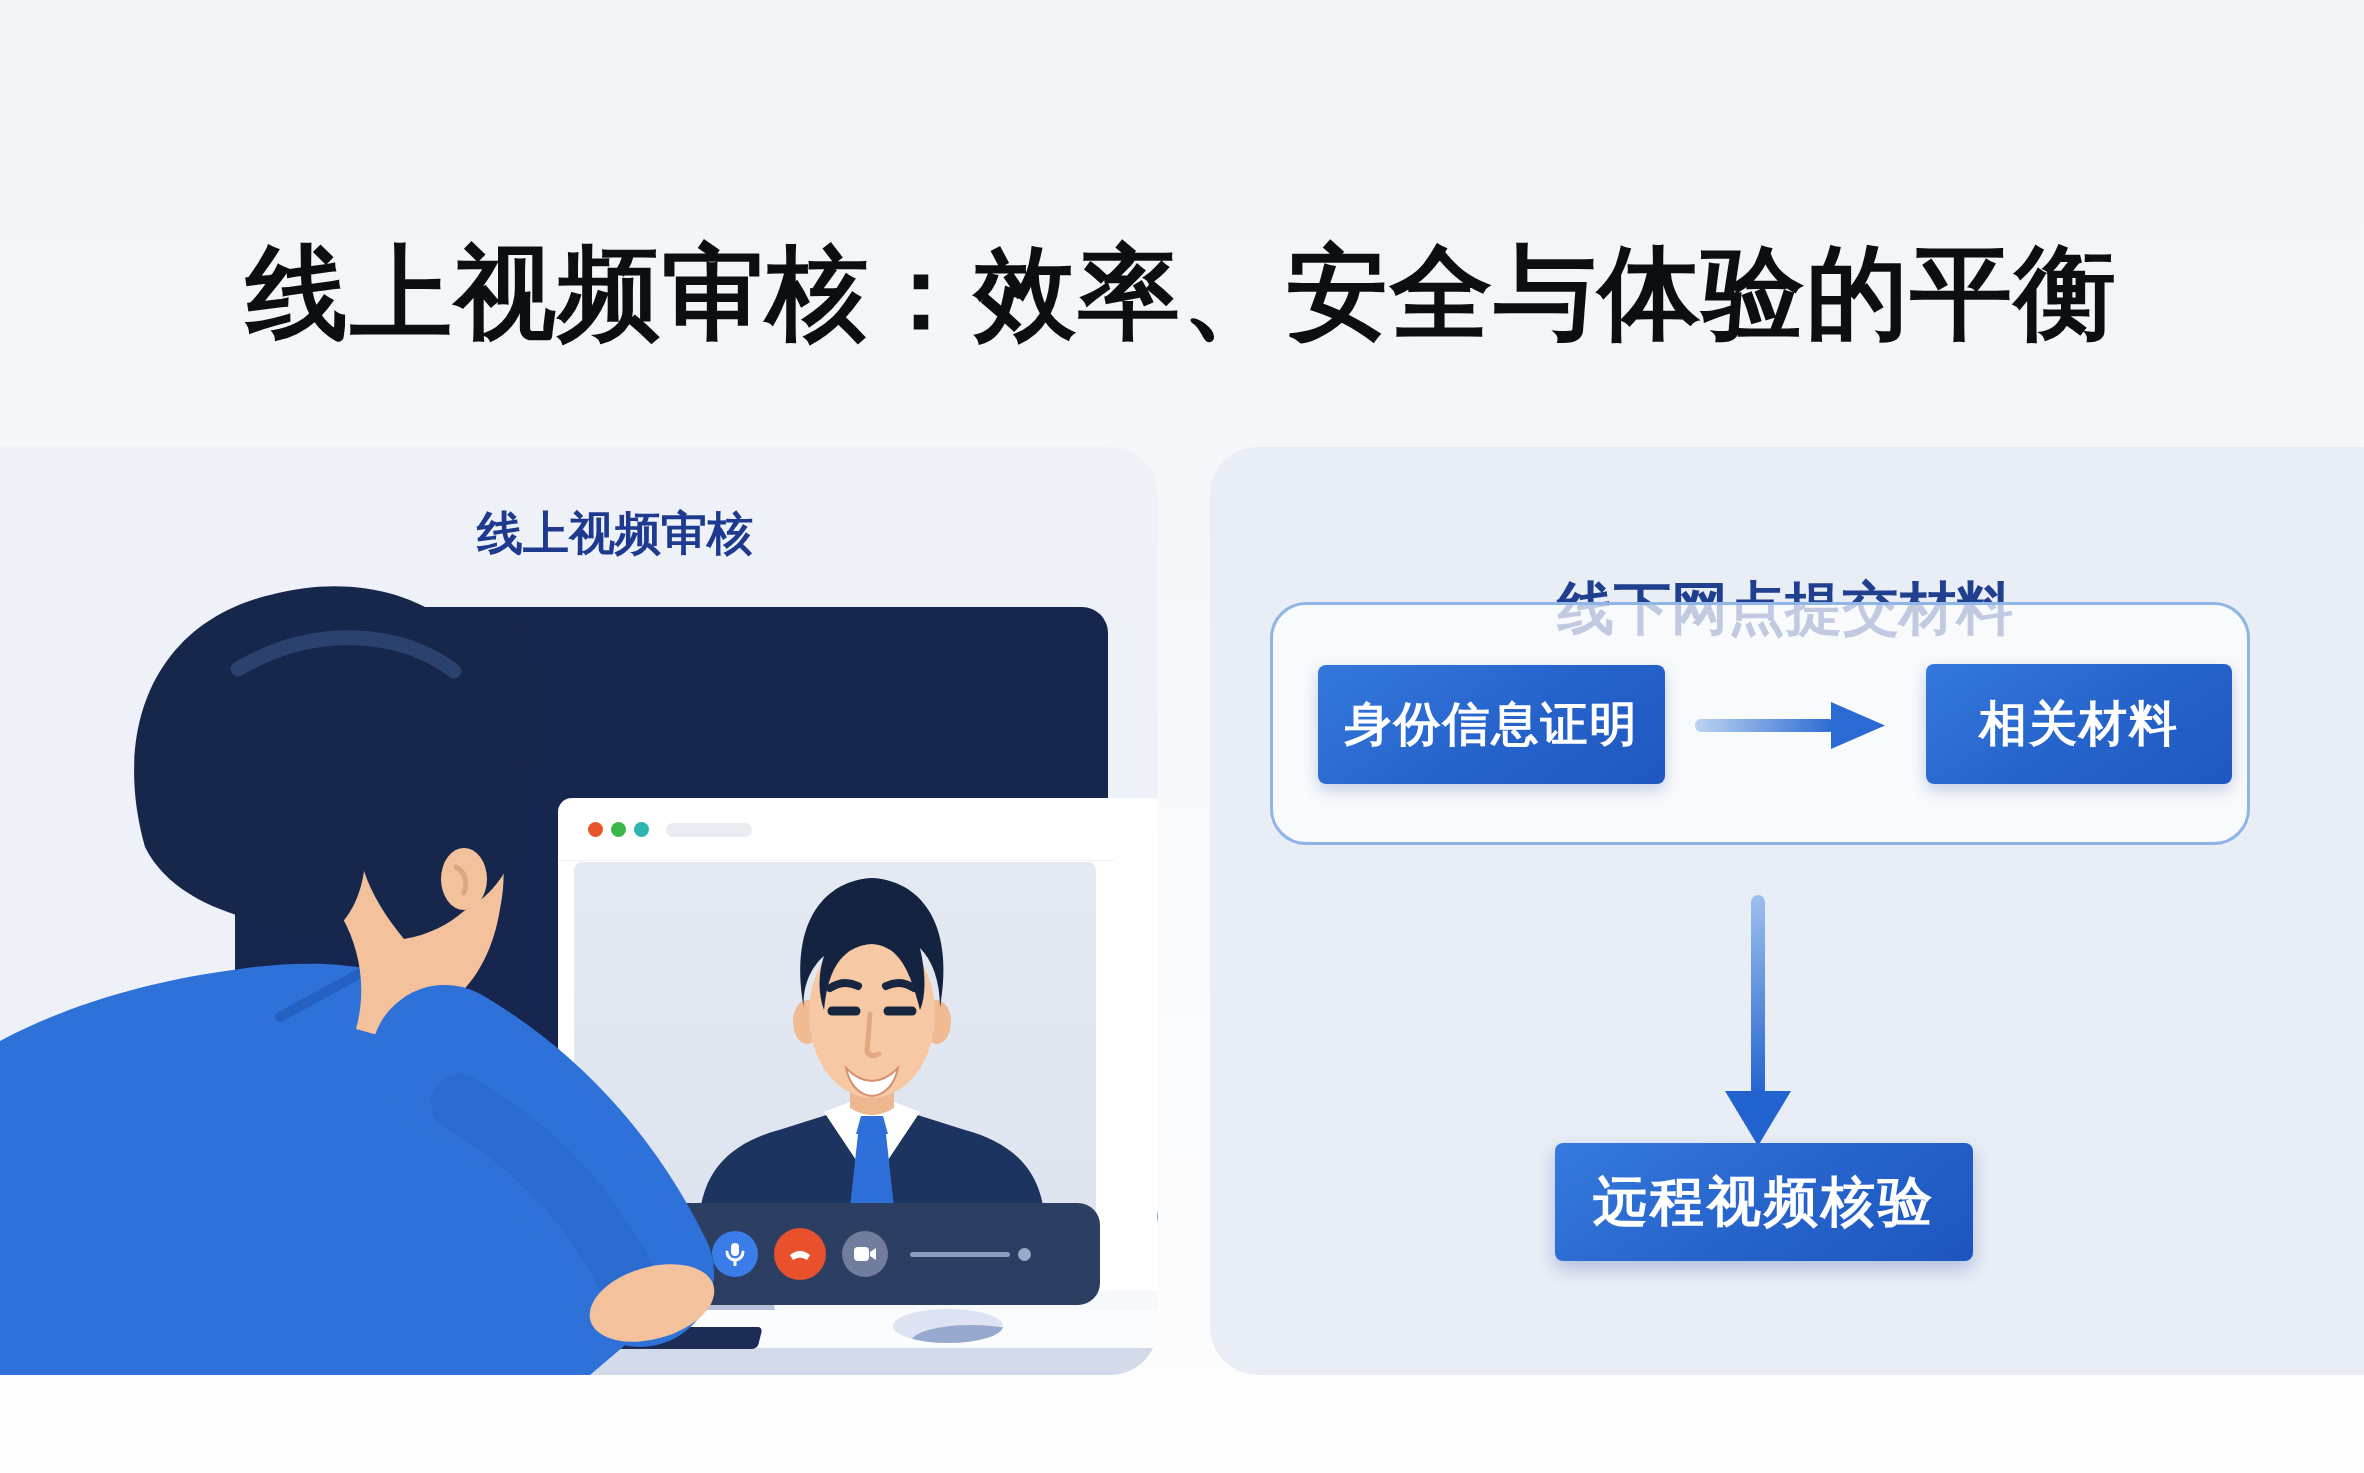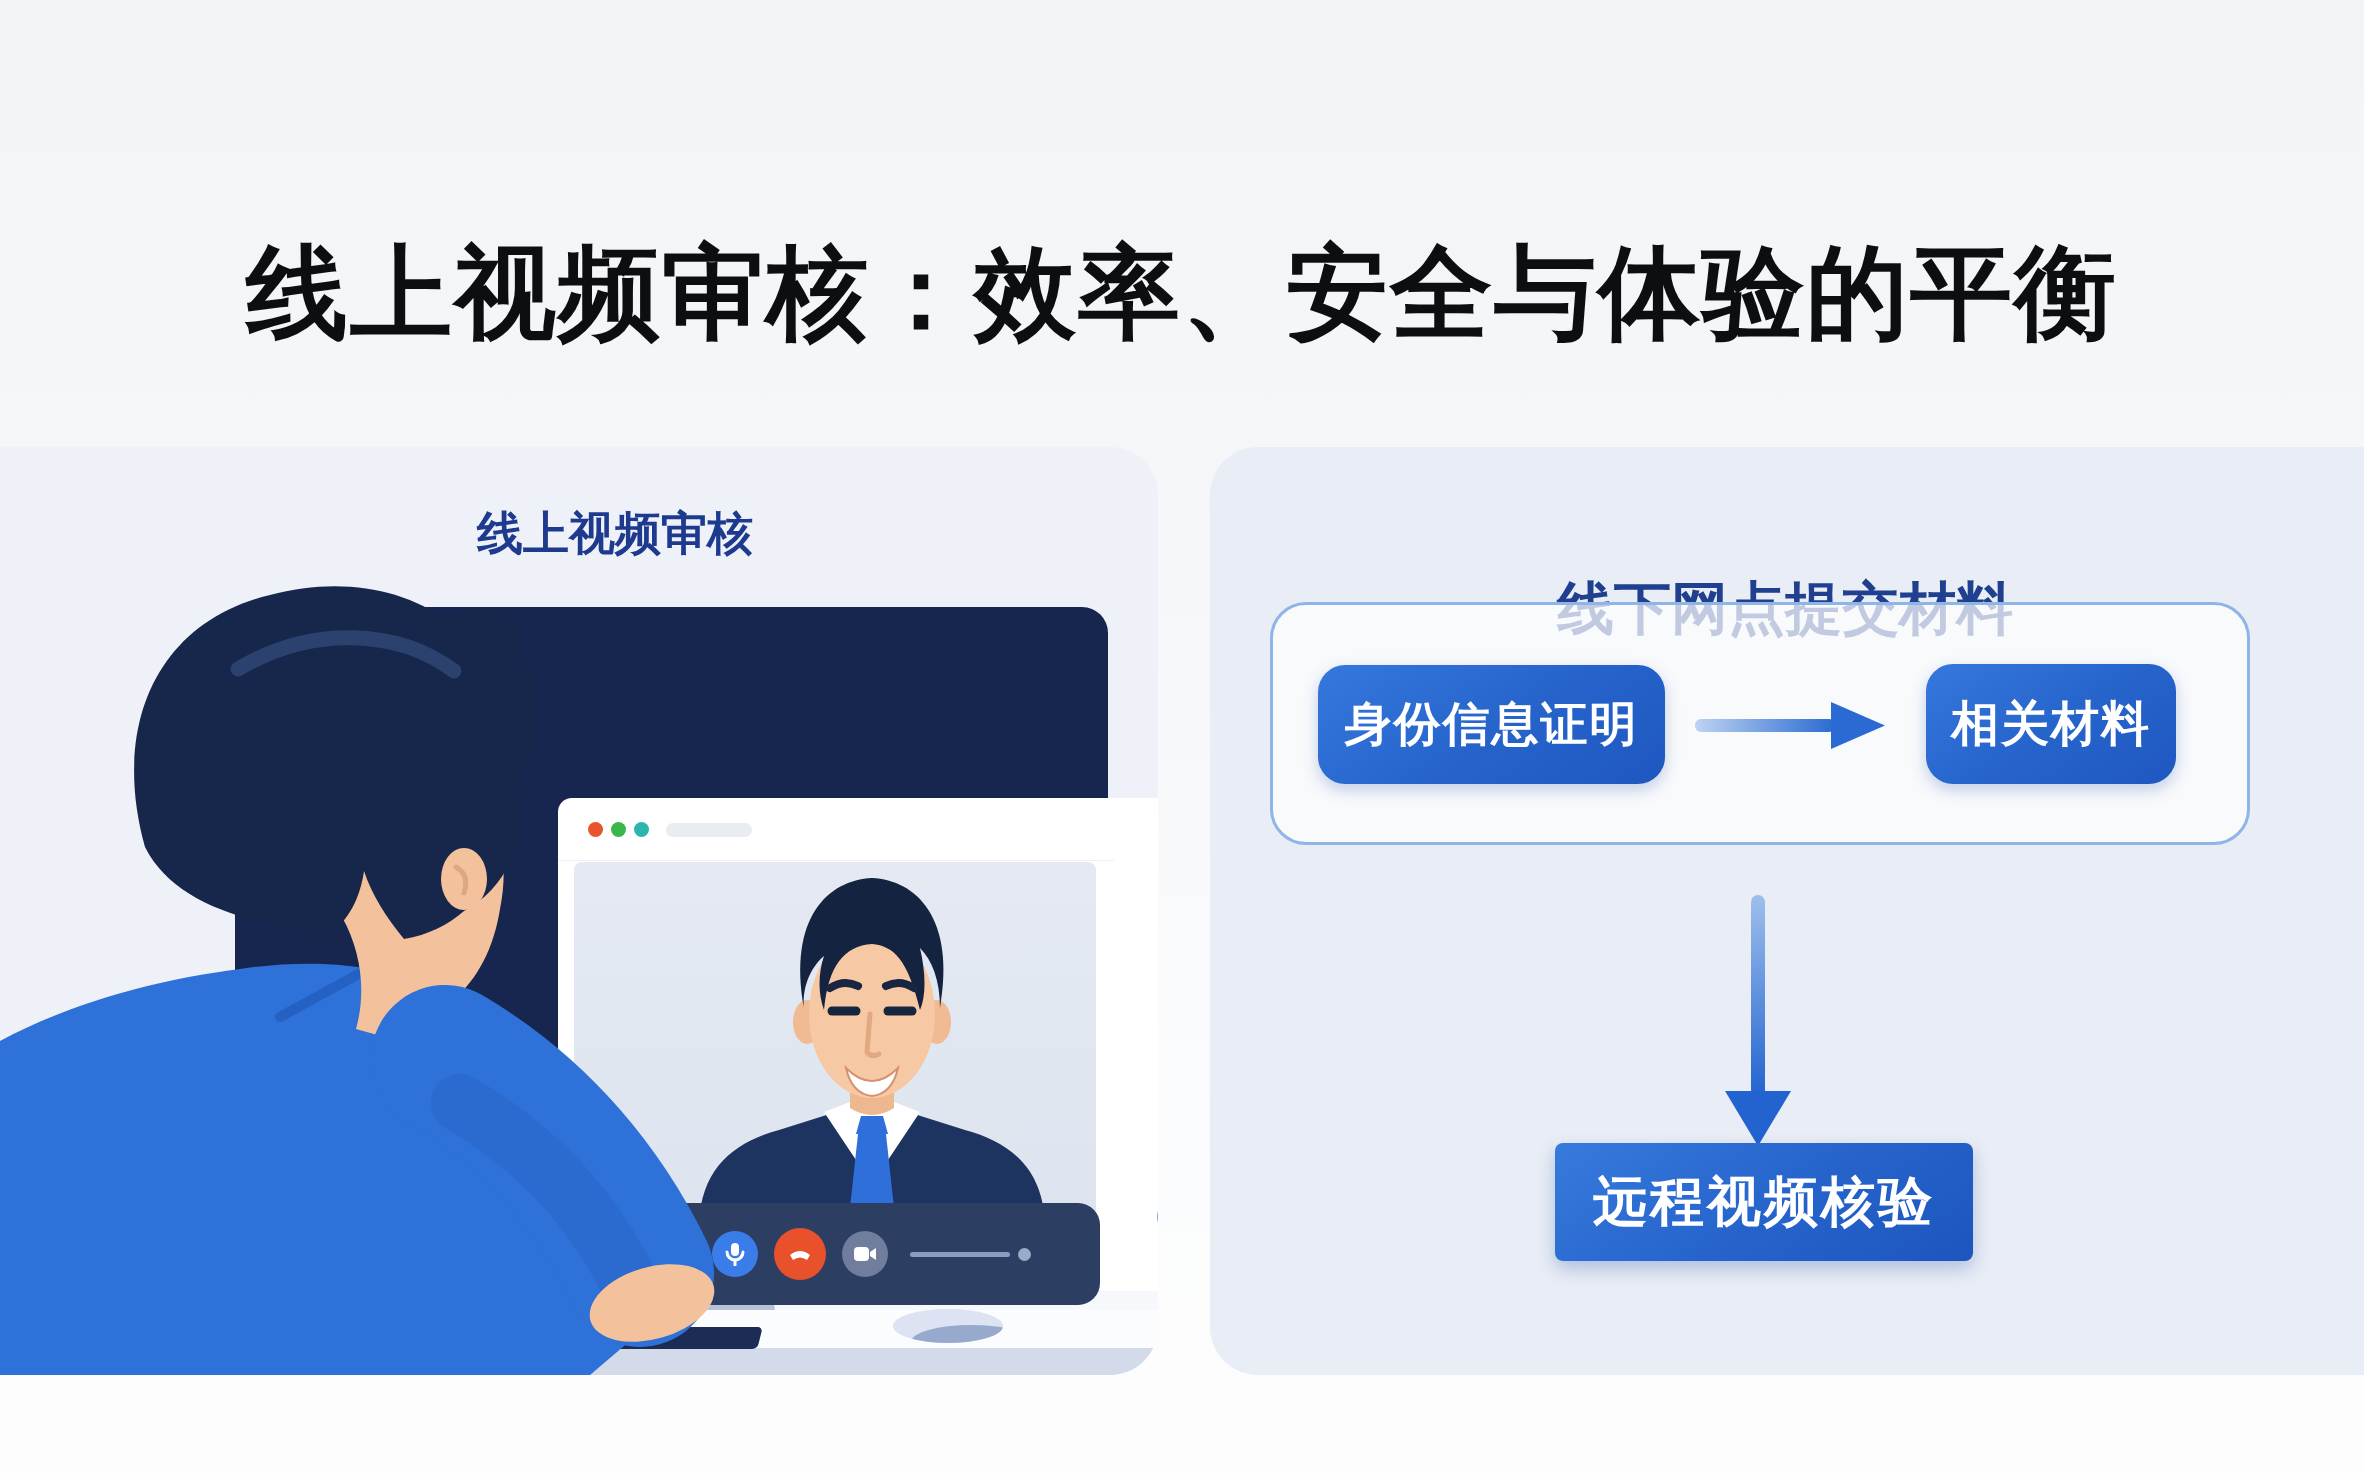--- a/index.html
+++ b/index.html
@@ -61,25 +61,25 @@
   .card1{top:42px;height:226px;}
   .card2{top:282px;height:211px;}
 
   
   .person-svg{position:absolute;left:0;top:0;}
 
   
   .flow-box{position:absolute;left:60px;top:155px;width:980px;height:243px;border-radius:36px;
     border:3px solid #8fb5e6;background:rgba(255,255,255,0.72);box-sizing:border-box;}
   .flow-step{position:absolute;display:flex;align-items:center;justify-content:center;
-    color:#ffffff;font-weight:700;border-radius:27px;letter-spacing:2px;
+    color:#ffffff;font-weight:700;border-radius:8px;letter-spacing:2px;
     background:linear-gradient(145deg,#3578dd 0%,#2563cb 55%,#1f57c0 100%);
     box-shadow:0 6px 16px rgba(27,76,165,0.25);}
   .step1{left:45px;top:60px;width:347px;height:119px;font-size:47px;}
-  .step2{left:653px;top:59px;width:250px;height:120px;font-size:48px;}
+  .step2{left:653px;top:59px;width:306px;height:120px;font-size:48px;}
   .h-arrow{position:absolute;left:420px;top:90px;width:196px;height:60px;}
   .v-arrow{position:absolute;left:510px;top:448px;width:76px;height:252px;}
   .migration-label{position:absolute;left:590px;top:518px;font-size:44px;font-weight:600;color:#203f96;white-space:nowrap;}
   .flow-final{position:absolute;left:345px;top:696px;width:418px;height:118px;border-radius:8px;
     display:flex;align-items:center;justify-content:center;color:#fff;font-weight:700;font-size:54px;letter-spacing:3px;
     background:linear-gradient(145deg,#377add 0%,#2563cb 55%,#1e55bf 100%);
     box-shadow:0 8px 18px rgba(27,76,165,0.28);}
 </style>
 </head>
 <body>

